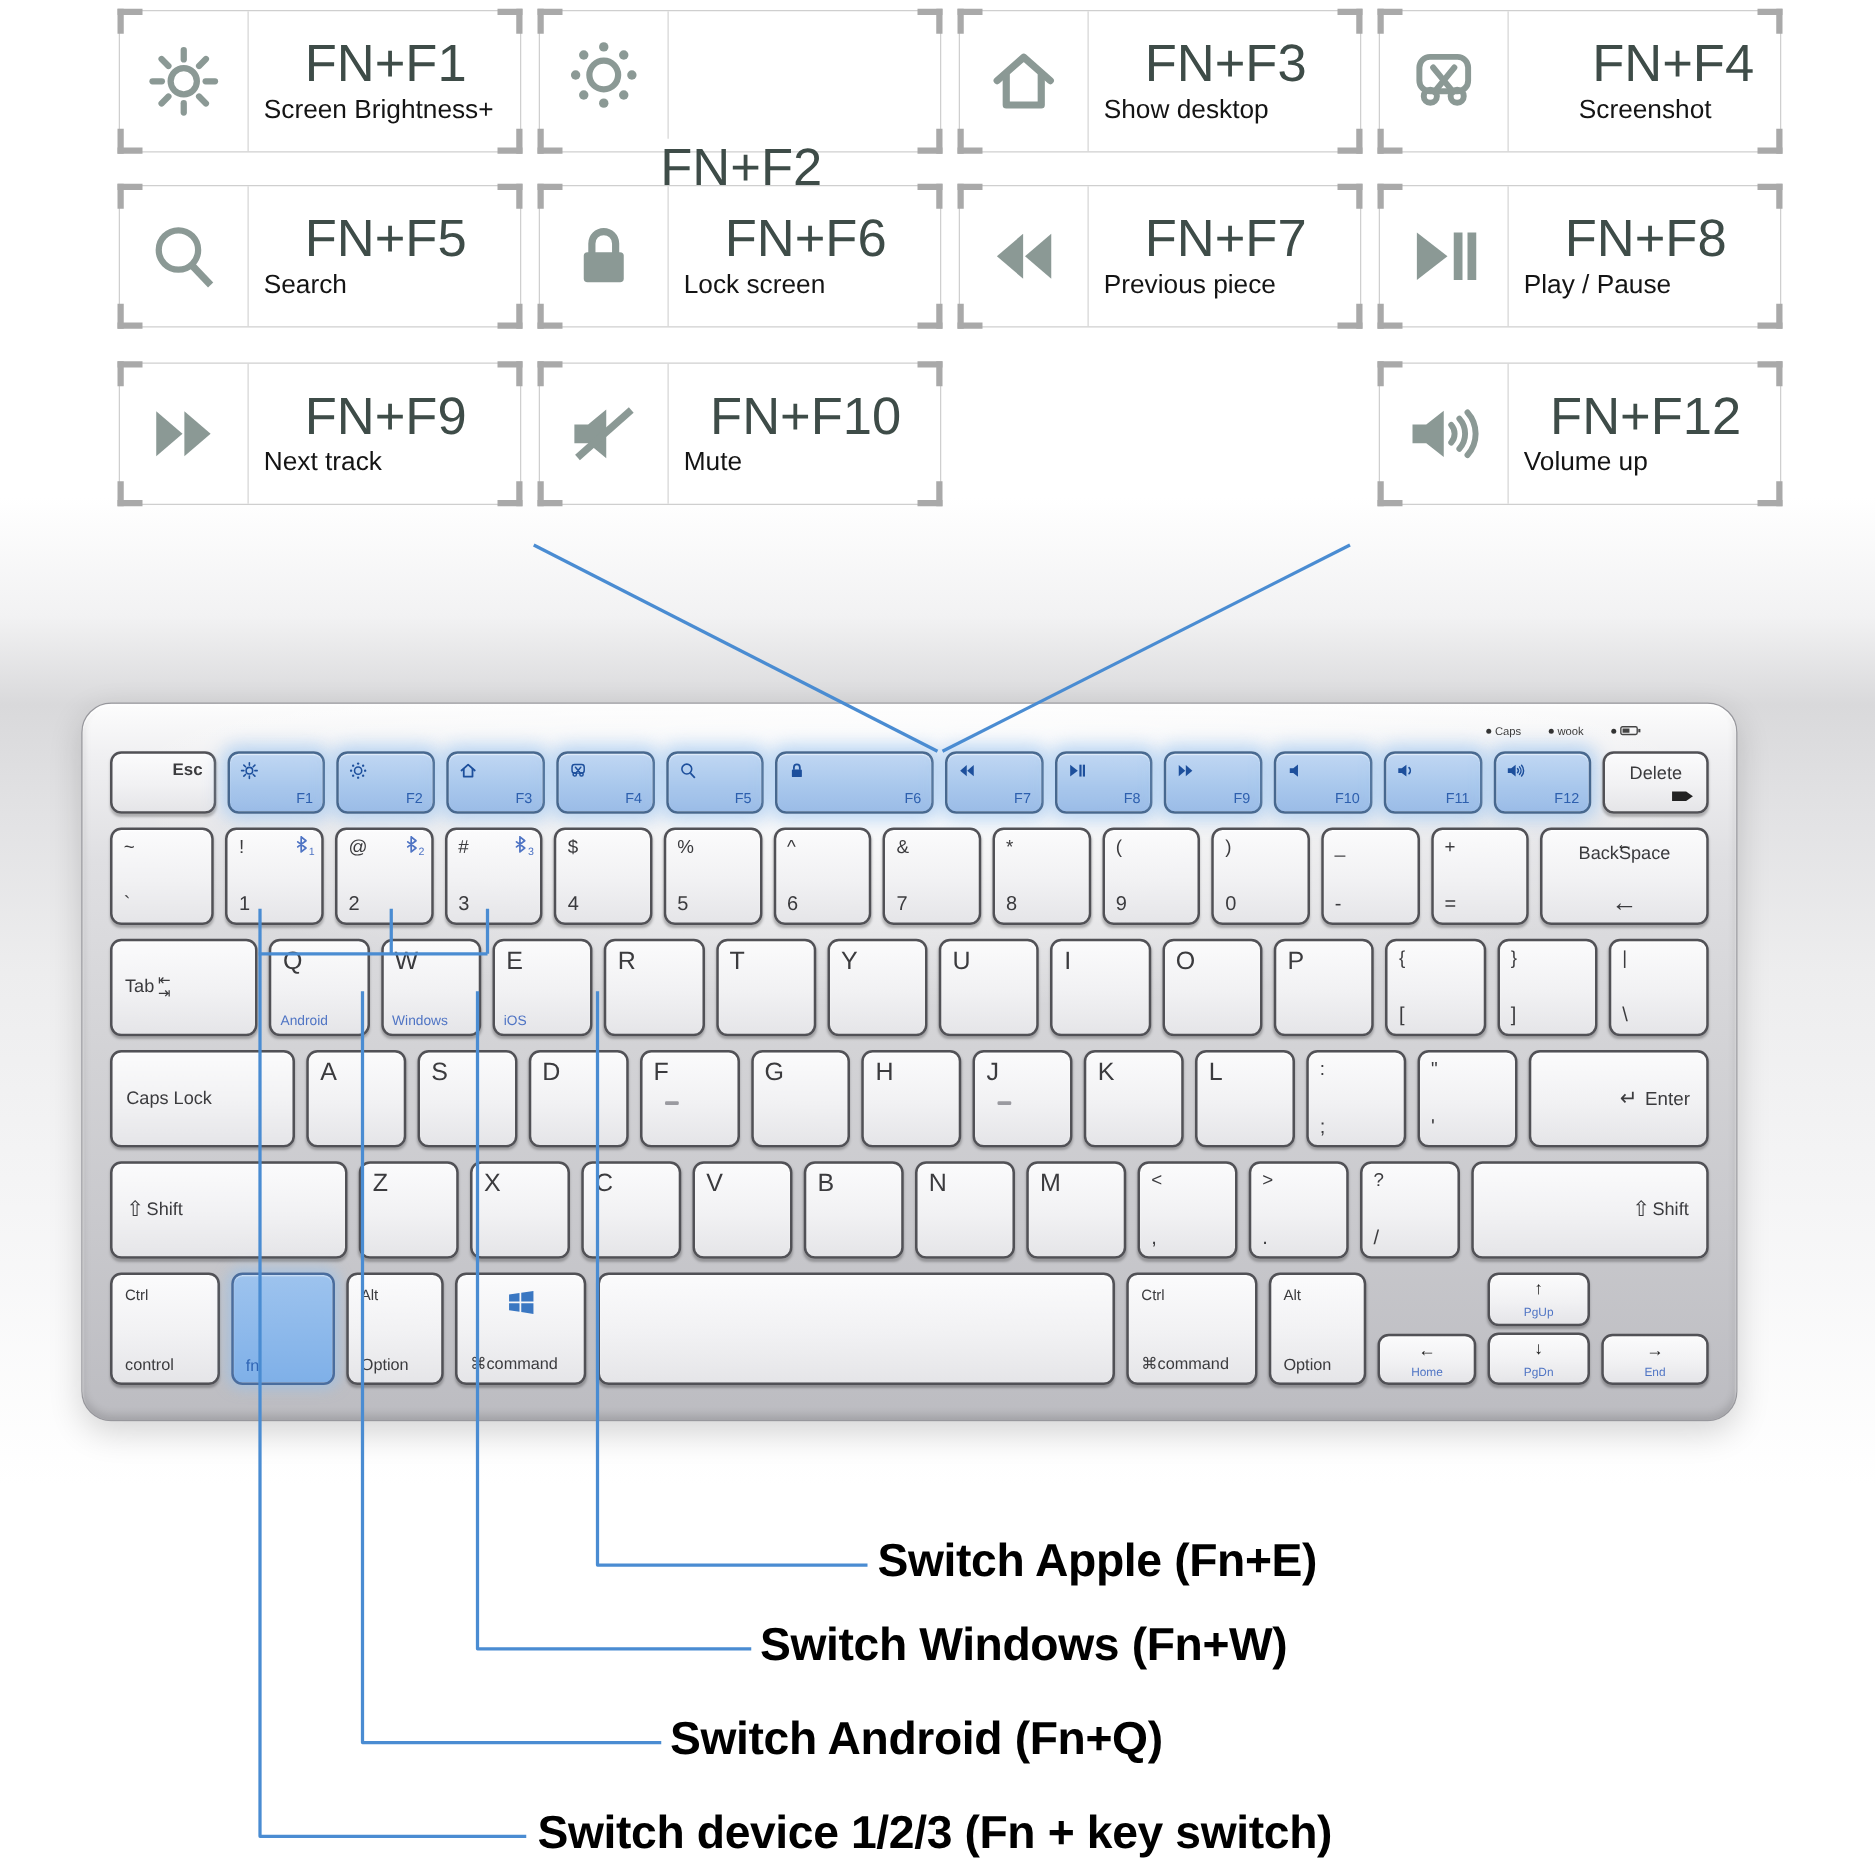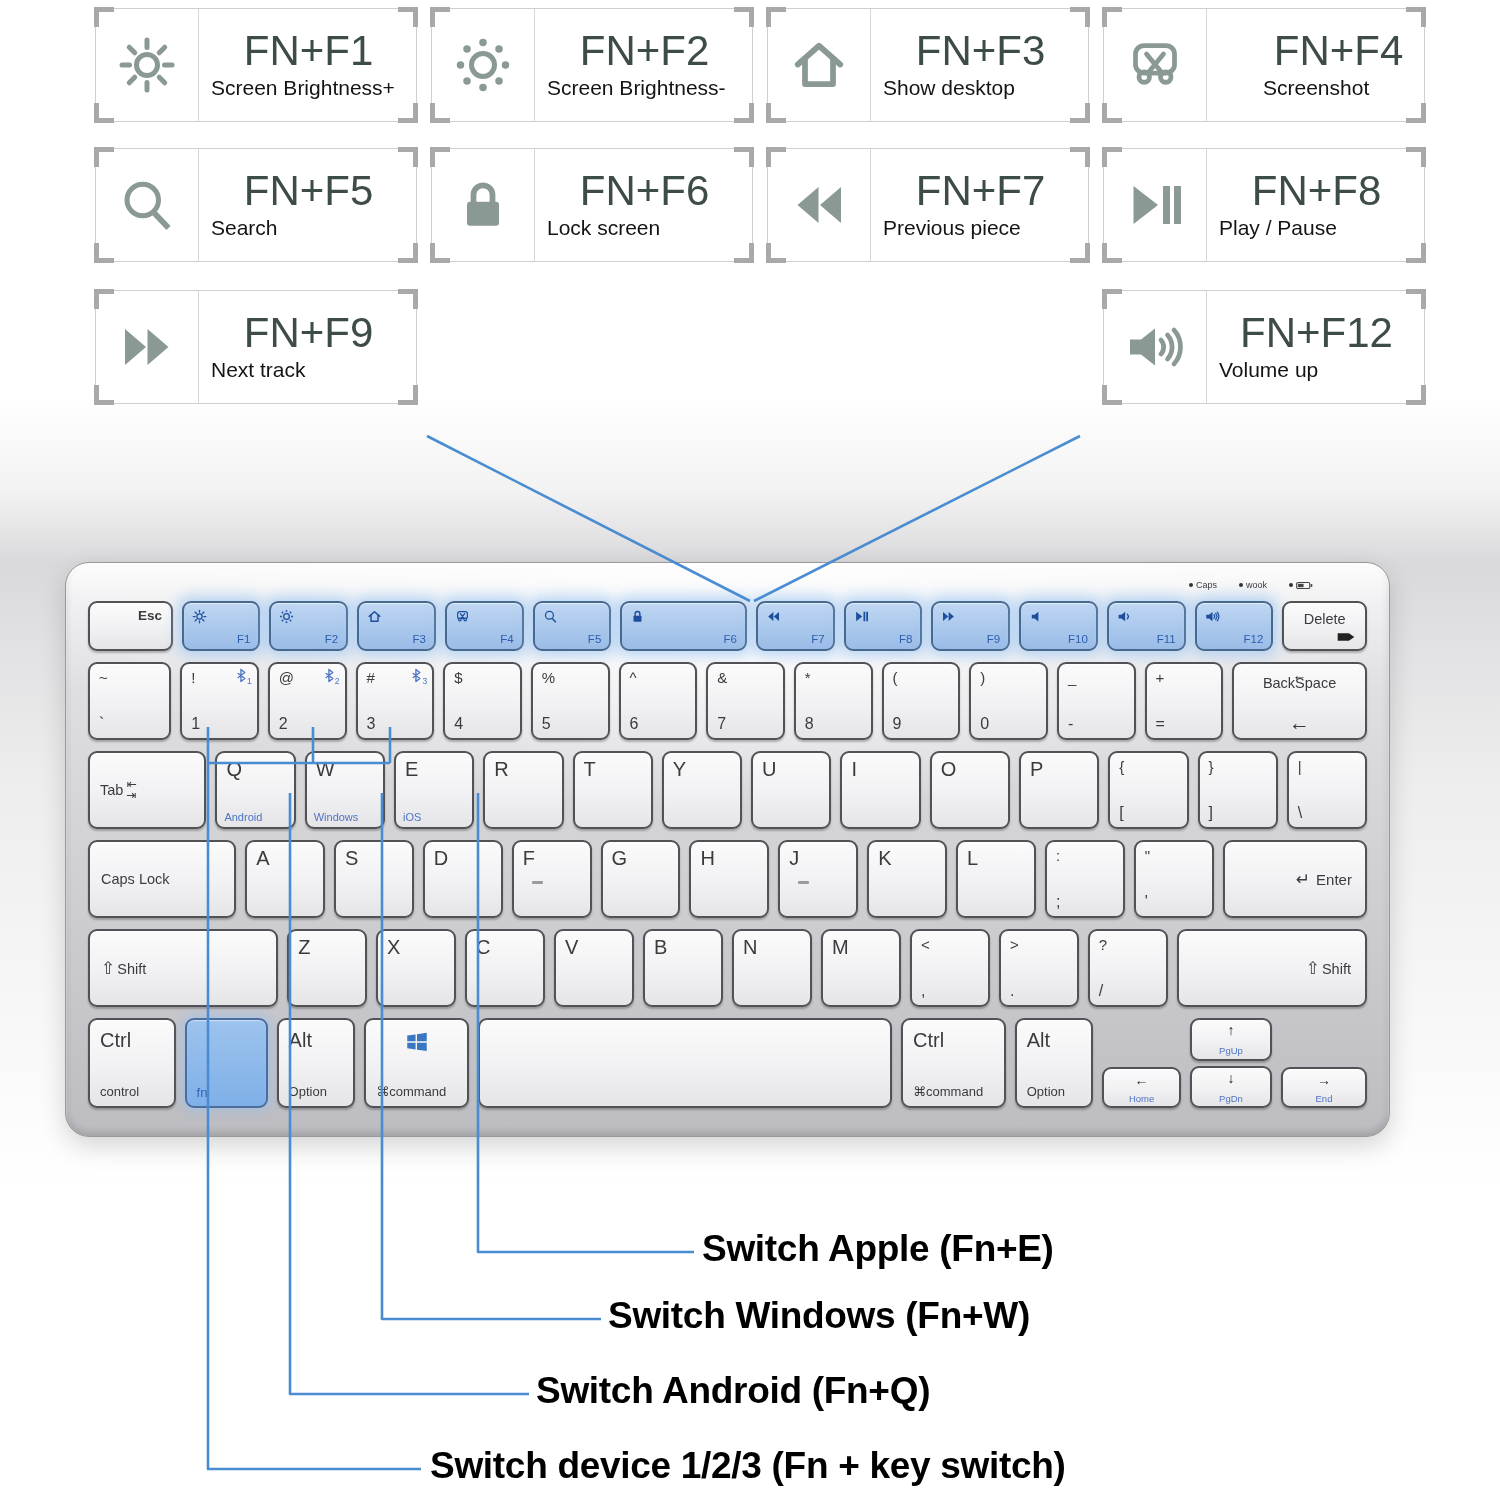--- a/index.html
+++ b/index.html
@@ -52,21 +52,21 @@
   .kbs-label{position:absolute;top:11px;left:0;right:0;text-align:center;font-size:14.5px;}
   .kbs-arrow{position:absolute;bottom:5px;left:0;right:0;text-align:center;font-size:21px;line-height:1;}
   .ktab{position:absolute;left:10px;top:50%;transform:translateY(-50%);display:flex;align-items:center;gap:3px;font-size:14.5px;}
   .ktab-arr{display:flex;flex-direction:column;font-size:12px;line-height:.95;}
   .kcaps{position:absolute;left:11px;top:50%;transform:translateY(-50%);font-size:14.5px;white-space:nowrap;}
   .kshift{position:absolute;left:11px;top:50%;transform:translateY(-50%);font-size:14.5px;display:flex;align-items:center;gap:2px;white-space:nowrap;}
   .kshift.right{left:auto;right:14px;}
   .kshift .pfx{font-size:17px;}
   .kenter{position:absolute;right:13px;top:50%;transform:translateY(-50%);font-size:15px;display:flex;align-items:center;gap:6px;}
   .kenter .pfx{font-size:17px;}
-  .kmod-top{position:absolute;left:10px;top:9px;font-size:20px;}
+  .kmod-top{position:absolute;left:10px;top:9px;font-size:12px;}
   .kmod-bottom{position:absolute;left:10px;bottom:7px;font-size:13px;white-space:nowrap;}
   .kfn-label{position:absolute;left:10px;bottom:6px;font-size:13px;color:#2f65b5;}
   .k-lcmd .kicon{left:50%;top:9px;transform:translateX(-50%);}
   .homing{position:absolute;left:18px;top:39px;width:11px;height:2.5px;background:#9a9aa0;border-radius:1px;}
   .key.half{height:46%;align-self:flex-end;}
   .kstack{position:relative;display:flex;flex-direction:column;gap:5px;}
   .kstack .key{flex:1;}
   .karrow{position:absolute;left:50%;top:4px;transform:translateX(-50%);font-size:14px;font-weight:700;color:#222;line-height:1;}
   .kstack .karrow{top:3px;}
   .kbluelbl{position:absolute;left:50%;bottom:3px;transform:translateX(-50%);font-size:9.5px;color:#4f74c4;line-height:1;}
@@ -103,21 +103,21 @@
               <line x1="16.9" y1="7.1" x2="19.1" y2="4.9"></line>
               <line x1="7.1" y1="16.9" x2="4.9" y2="19.1"></line>
             </g>
           </svg>
         </div>
         <div class="text-box">
           <div class="combo">FN+F1</div>
           <div class="desc">Screen Brightness+</div>
         </div>
       </div>
-      <div class="cell" style="left: 431px; top: 8px;">
+      <div class="cell" style="left: 431px; top: 8px; flex-direction: column;">
         <span class="corner c-tl"></span>
         <span class="corner c-tr"></span>
         <span class="corner c-bl"></span>
         <span class="corner c-br"></span>
         <div class="icon-box">
           <svg width="60" height="60" viewBox="0 0 24 24">
             <circle cx="12" cy="12" r="4.6" fill="none" stroke="#8b9995" stroke-width="2"></circle>
             <g fill="#8b9995">
               <circle cx="21" cy="12" r="1.5"></circle>
               <circle cx="3" cy="12" r="1.5"></circle>
@@ -253,20 +253,36 @@
           <svg width="60" height="60" viewBox="0 0 24 24">
             <g fill="#8b9995">
               <path d="M3.2 4.8 L11.6 12 L3.2 19.2 Z"></path>
               <path d="M12.2 4.8 L20.6 12 L12.2 19.2 Z"></path>
             </g>
           </svg>
         </div>
         <div class="text-box">
           <div class="combo">FN+F9</div>
           <div class="desc">Next track</div>
+        </div>
+      </div>
+      <div class="cell" style="left: 431px; top: 290px;">
+        <span class="corner c-tl"></span>
+        <span class="corner c-tr"></span>
+        <span class="corner c-bl"></span>
+        <span class="corner c-br"></span>
+        <div class="icon-box">
+          <svg width="60" height="60" viewBox="0 0 24 24">
+            <path d="M2.6 9 H7 L12.8 4.2 V19.8 L7 15 H2.6 Z" fill="#8b9995"></path>
+            <line x1="3.6" y1="19.6" x2="20.8" y2="4.4" stroke="#8b9995" stroke-width="2.3"></line>
+          </svg>
+        </div>
+        <div class="text-box">
+          <div class="combo">FN+F10</div>
+          <div class="desc">Mute</div>
         </div>
       </div>
       <div class="cell" style="left: 1103px; top: 290px;">
         <span class="corner c-tl"></span>
         <span class="corner c-tr"></span>
         <span class="corner c-bl"></span>
         <span class="corner c-br"></span>
         <div class="icon-box">
           <svg width="60" height="60" viewBox="0 0 24 24">
             <path d="M2 9 H6.4 L12 4.6 V19.4 L6.4 15 H2 Z" fill="#8b9995"></path>

